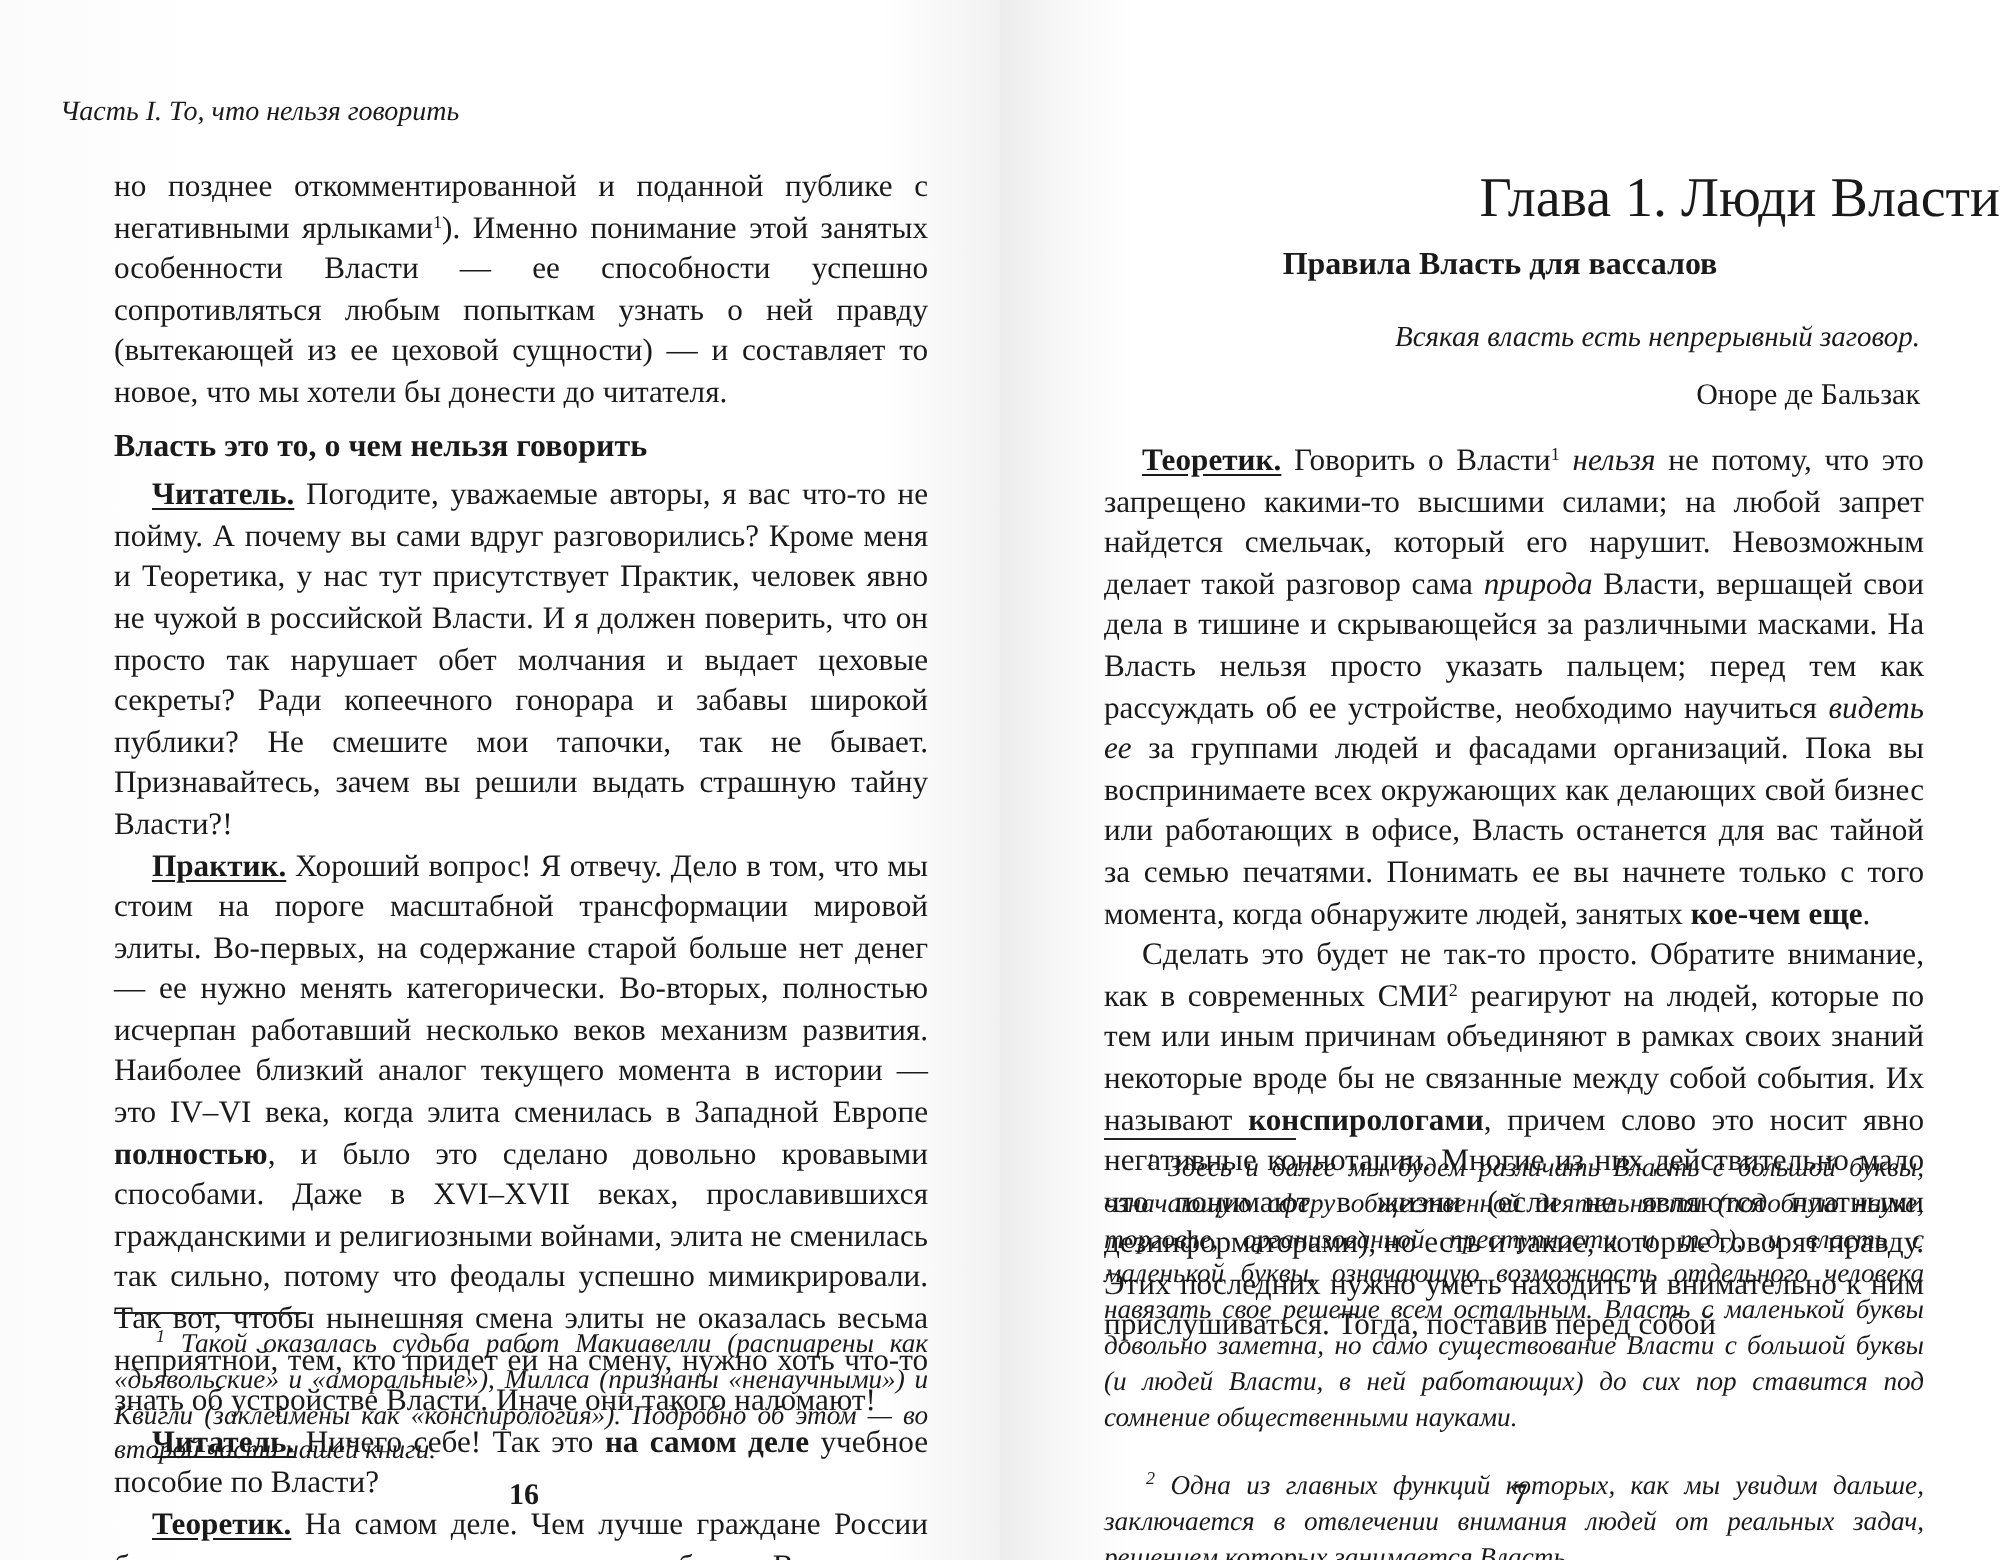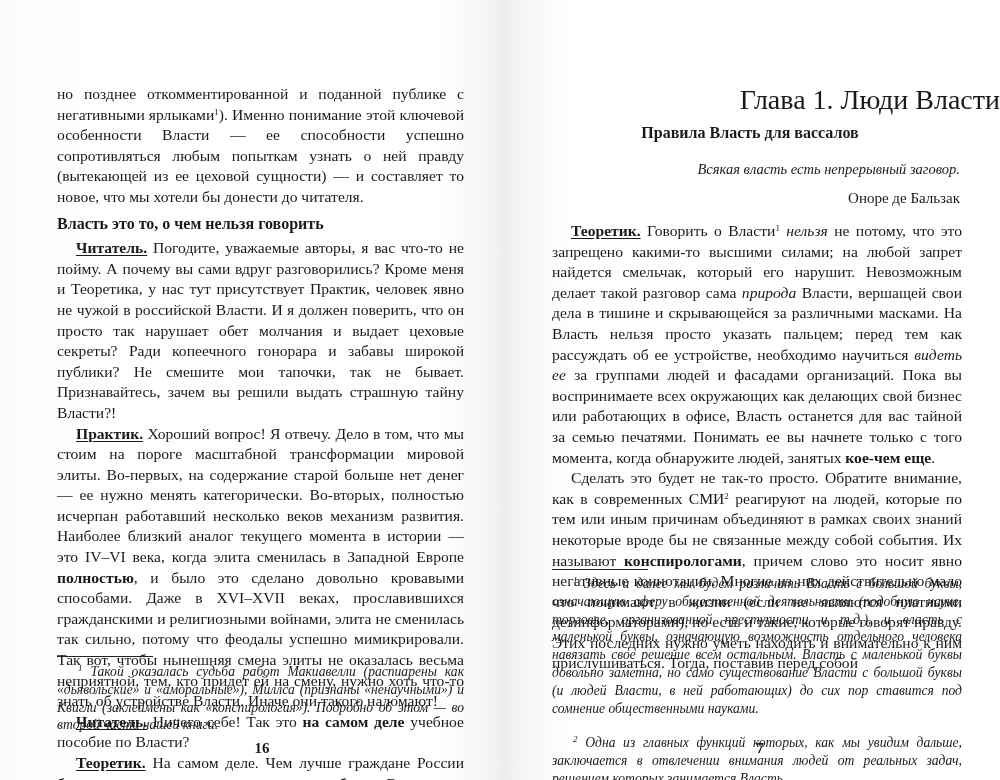--- a/index.html
+++ b/index.html
@@ -46,23 +46,24 @@
     .chapter-sub { position: absolute; left: 0; width: 500px; top: 124px; text-align: center; font-size: 16px; font-weight: bold; }
     .epigraph { position: absolute; right: 40px; top: 161px; font-style: italic; font-size: 14.5px; text-align: right; }
     .epigraph-author { position: absolute; right: 40px; top: 190px; font-size: 15px; text-align: right; }
   </style>
 </head>
 <body>
 
 <div class="spread">
 
   <div class="page left">
+    <div class="running-head">Часть I. То, что нельзя говорить</div>
 
     <div class="body-text" style="top:84px;">
-      <p class="p"><span>но позднее откомментированной и поданной публике с негативными ярлыками</span><sup>1</sup><span>). Именно понимание этой ключевой особенности Власти — ее способности успешно сопротивляться любым попыткам узнать о ней правду (вытекающей из ее цеховой сущности) — и составляет то новое, что мы хотели бы донести до читателя.</span></p>
+      <p class="p"><span>но позднее откомментированной и поданной публике с негативными ярлыками</span><sup>1</sup><span>). Именно понимание этой занятых особенности Власти — ее способности успешно сопротивляться любым попыткам узнать о ней правду (вытекающей из ее цеховой сущности) — и составляет то новое, что мы хотели бы донести до читателя.</span></p>
 
       <p class="section-title">Власть это то, о чем нельзя говорить</p>
 
       <p class="p ind"><span class="speaker">Читатель.</span><span> Погодите, уважаемые авторы, я вас что-то не пойму. А почему вы сами вдруг разговорились? Кроме меня и Теоретика, у нас тут присутствует Практик, человек явно не чужой в российской Власти. И я должен поверить, что он просто так нарушает обет молчания и выдает цеховые секреты? Ради копеечного гонорара и забавы широкой публики? Не смешите мои тапочки, так не бывает. Признавайтесь, зачем вы решили выдать страшную тайну Власти?!</span></p>
 
       <p class="p ind"><span class="speaker">Практик.</span><span> Хороший вопрос! Я отвечу. Дело в том, что мы стоим на пороге масштабной трансформации мировой элиты. Во-первых, на содержание старой больше нет денег — ее нужно менять категорически. Во-вторых, полностью исчерпан работавший несколько веков механизм развития. Наиболее близкий аналог текущего момента в истории — это IV–VI века, когда элита сменилась в Западной Европе </span><span class="bold">полностью</span><span>, и было это сделано довольно кровавыми способами. Даже в XVI–XVII веках, прославившихся гражданскими и религиозными войнами, элита не сменилась так сильно, потому что феодалы успешно мимикрировали. Так вот, чтобы нынешняя смена элиты не оказалась весьма неприятной, тем, кто придет ей на смену, нужно хоть что-то знать об устройстве Власти. Иначе они такого наломают!</span></p>
 
       <p class="p ind"><span class="speaker">Читатель.</span><span> Ничего себе! Так это </span><span class="bold">на самом деле</span><span> учебное пособие по Власти?</span></p>
 
       <p class="p ind"><span class="speaker">Теоретик.</span><span> На самом деле. Чем лучше граждане России будут понимать, как на деле устроена и работает Власть, тем выше наши шансы на «мировой шахматной доске» (или, если хотите, за мировым карточным столом). Тут дело не в гонораре и не в дешевом пиаре; тут речь о будущем страны. Так что хватит разговоров вокруг да около, пора узнать правду о Власти.</span></p>

